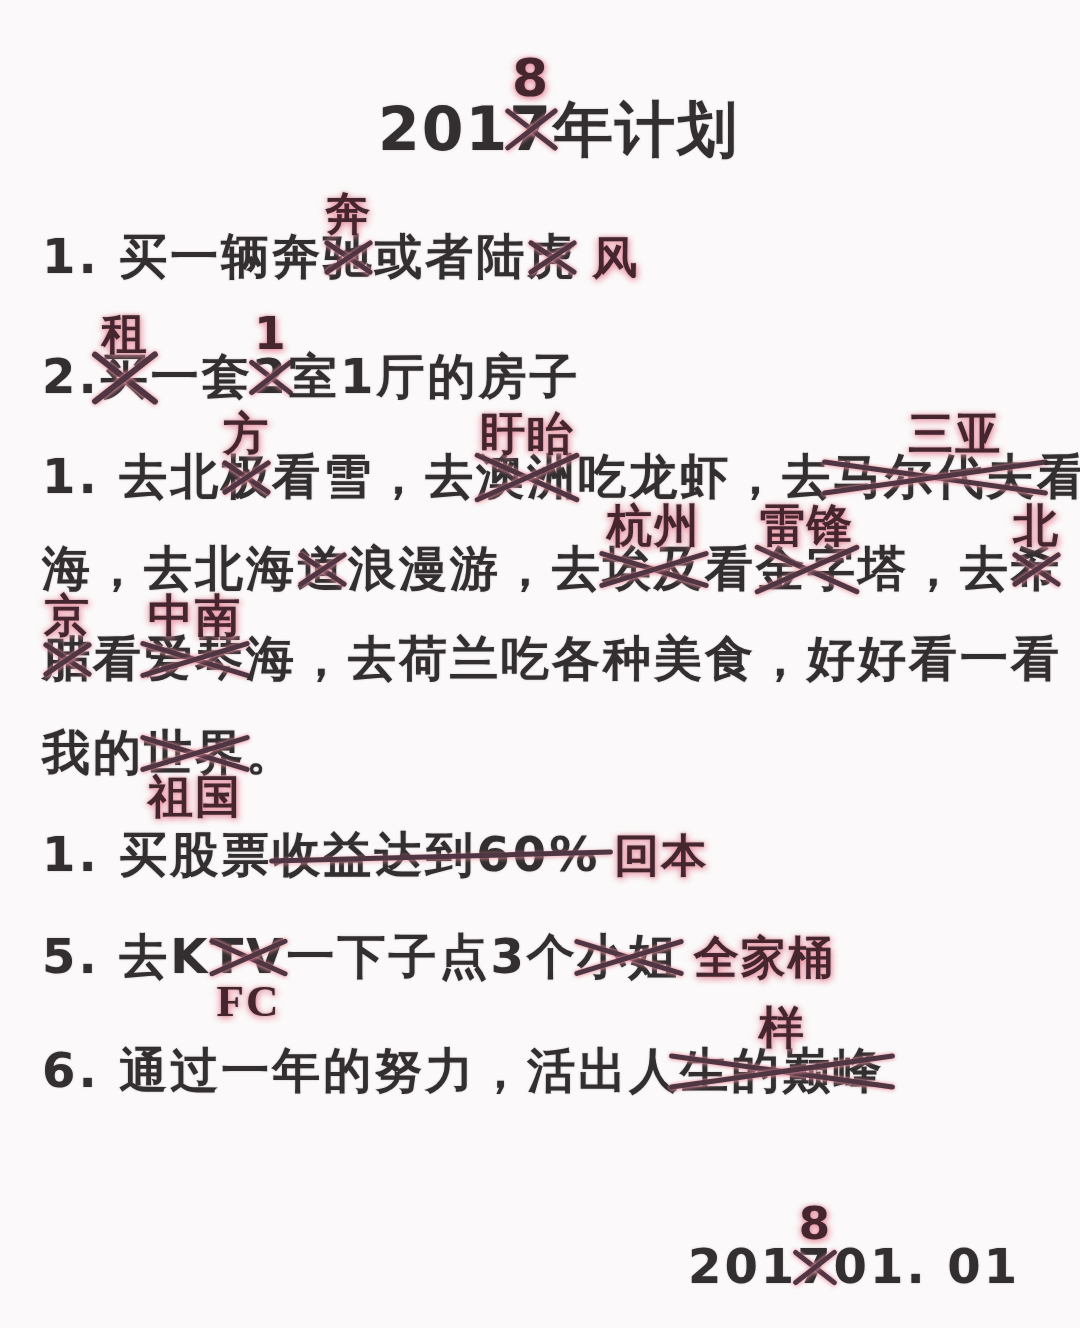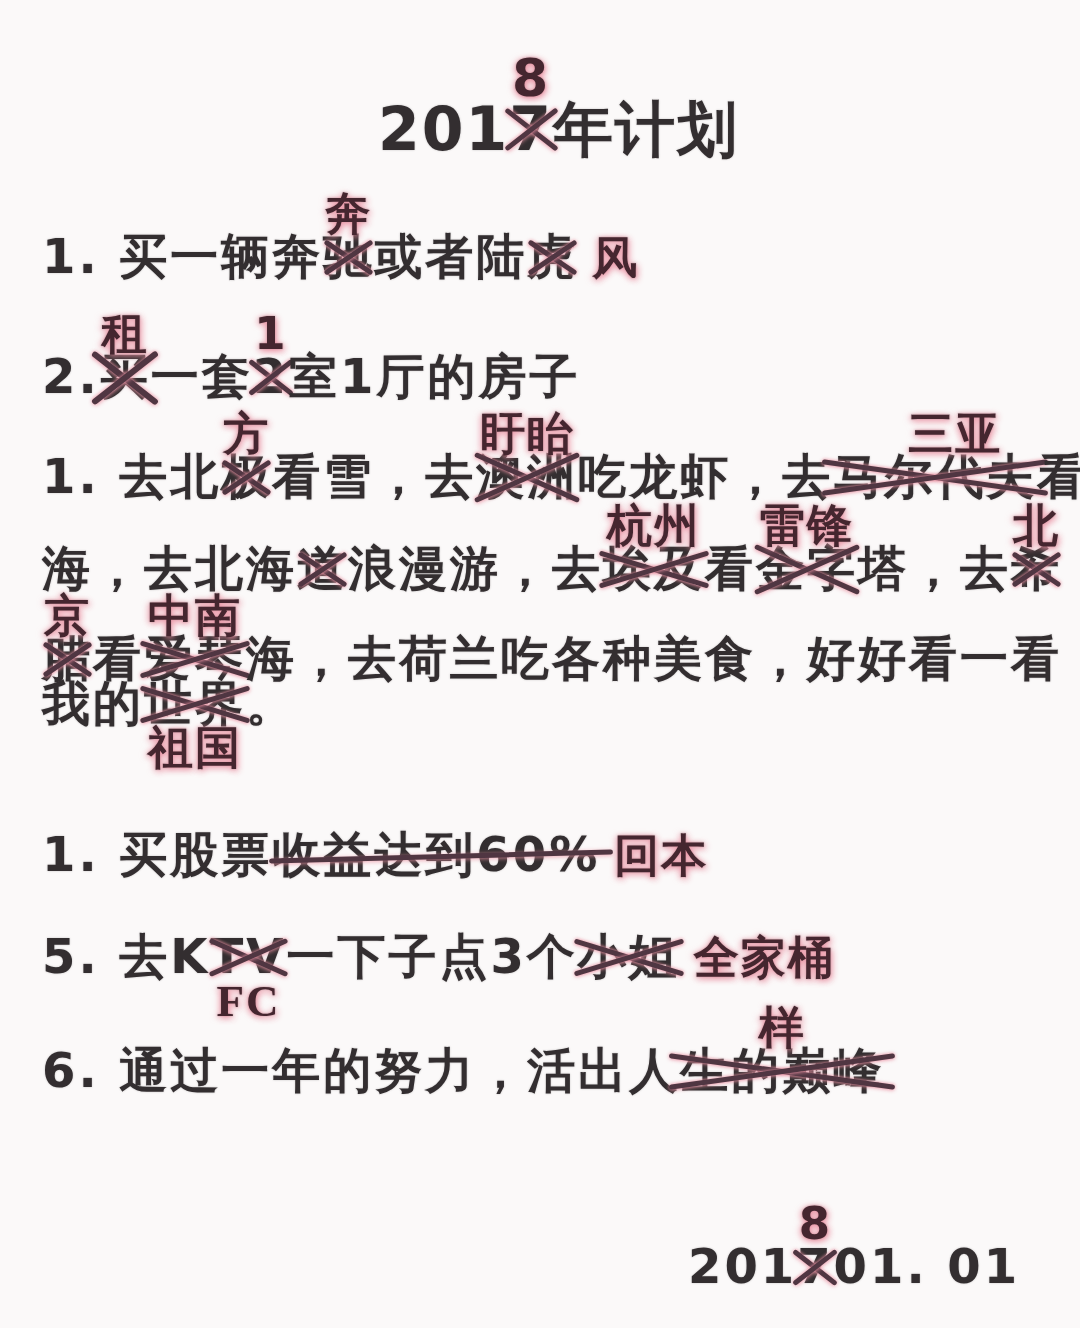--- a/index.html
+++ b/index.html
@@ -79,21 +79,21 @@
   </div>
 
   <div class="line" style="left:42px;top:542px;">
     <span class="seg">海，去北海</span><span class="seg xmark x1"><span>道</span></span><span class="seg">浪漫游，去</span><span class="seg xmark x2"><span>埃及</span><span class="corr above">杭州</span></span><span class="seg">看</span><span class="seg xmark x2s"><span>金字</span><span class="corr above pos-r">雷锋</span></span><span class="seg">塔，去</span><span class="seg xmark x1"><span>希</span><span class="corr above pos-60">北</span></span>
   </div>
 
   <div class="line" style="left:42px;top:632px;">
     <span class="seg xmark x1"><span>腊</span><span class="corr above">京</span></span><span class="seg">看</span><span class="seg xmark x2"><span>爱琴</span><span class="corr above">中南</span></span><span class="seg">海，去荷兰</span><span class="seg">吃各种美食，好好看一看</span>
   </div>
 
-  <div class="line" style="left:42px;top:677px;">
+  <div class="line" style="left:42px;top:726px;">
     <span class="seg">我的</span><span class="seg xmark x2"><span>世界</span><span class="corr below">祖国</span></span><span class="seg">。</span>
   </div>
 
   <div class="line" style="left:42px;top:828px;">
     <span class="seg">1. 买股票</span><span class="seg strike"><span>收益达到60%</span></span><span class="corr inline">回本</span>
   </div>
 
   <div class="line" style="left:42px;top:930px;text-align:right;">
     <span class="seg">5. 去K</span><span class="seg xmark x2s"><span>TV</span><span class="corr below">FC</span></span><span class="seg">一下子点3个</span><span class="seg xmark x2"><span>小姐</span></span><span class="corr inline">全家桶</span>
   </div>

